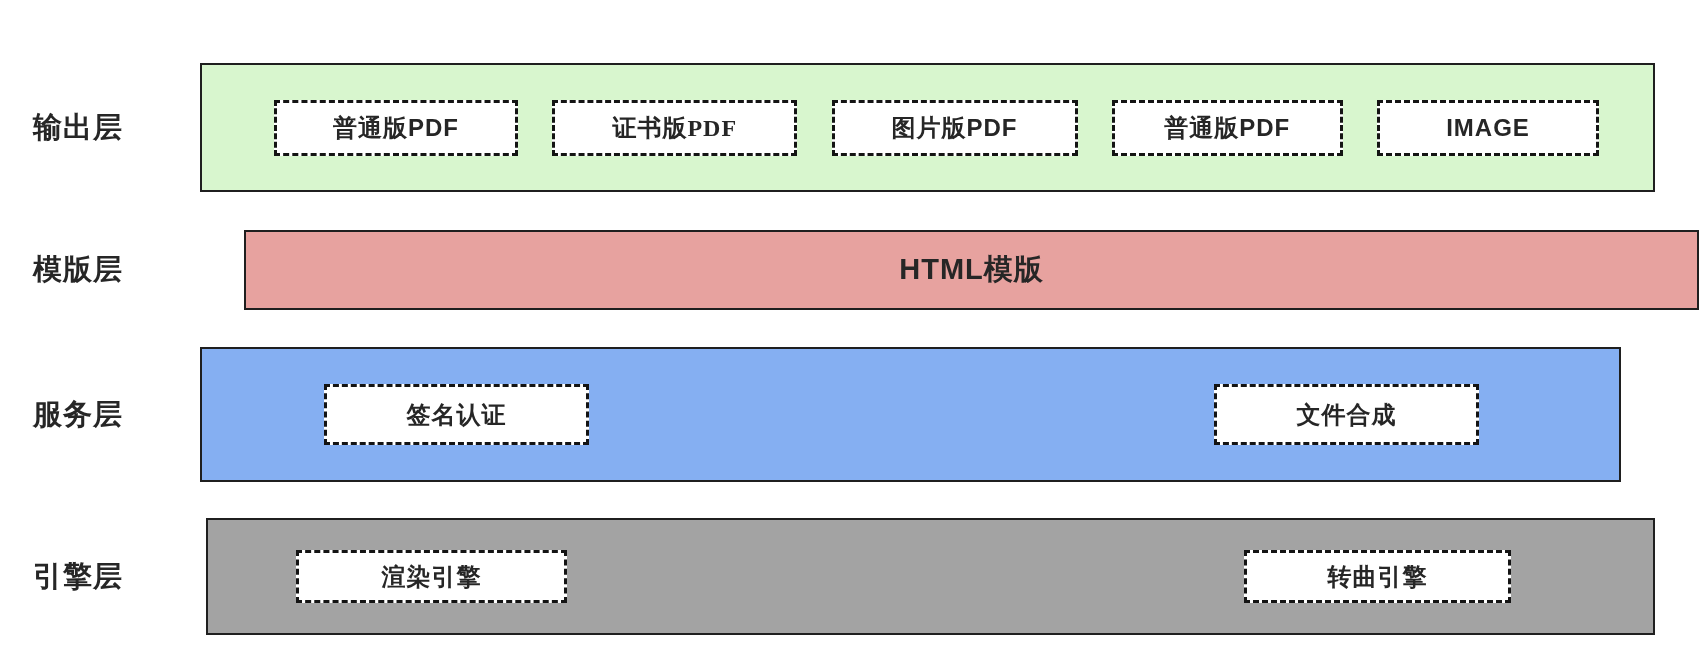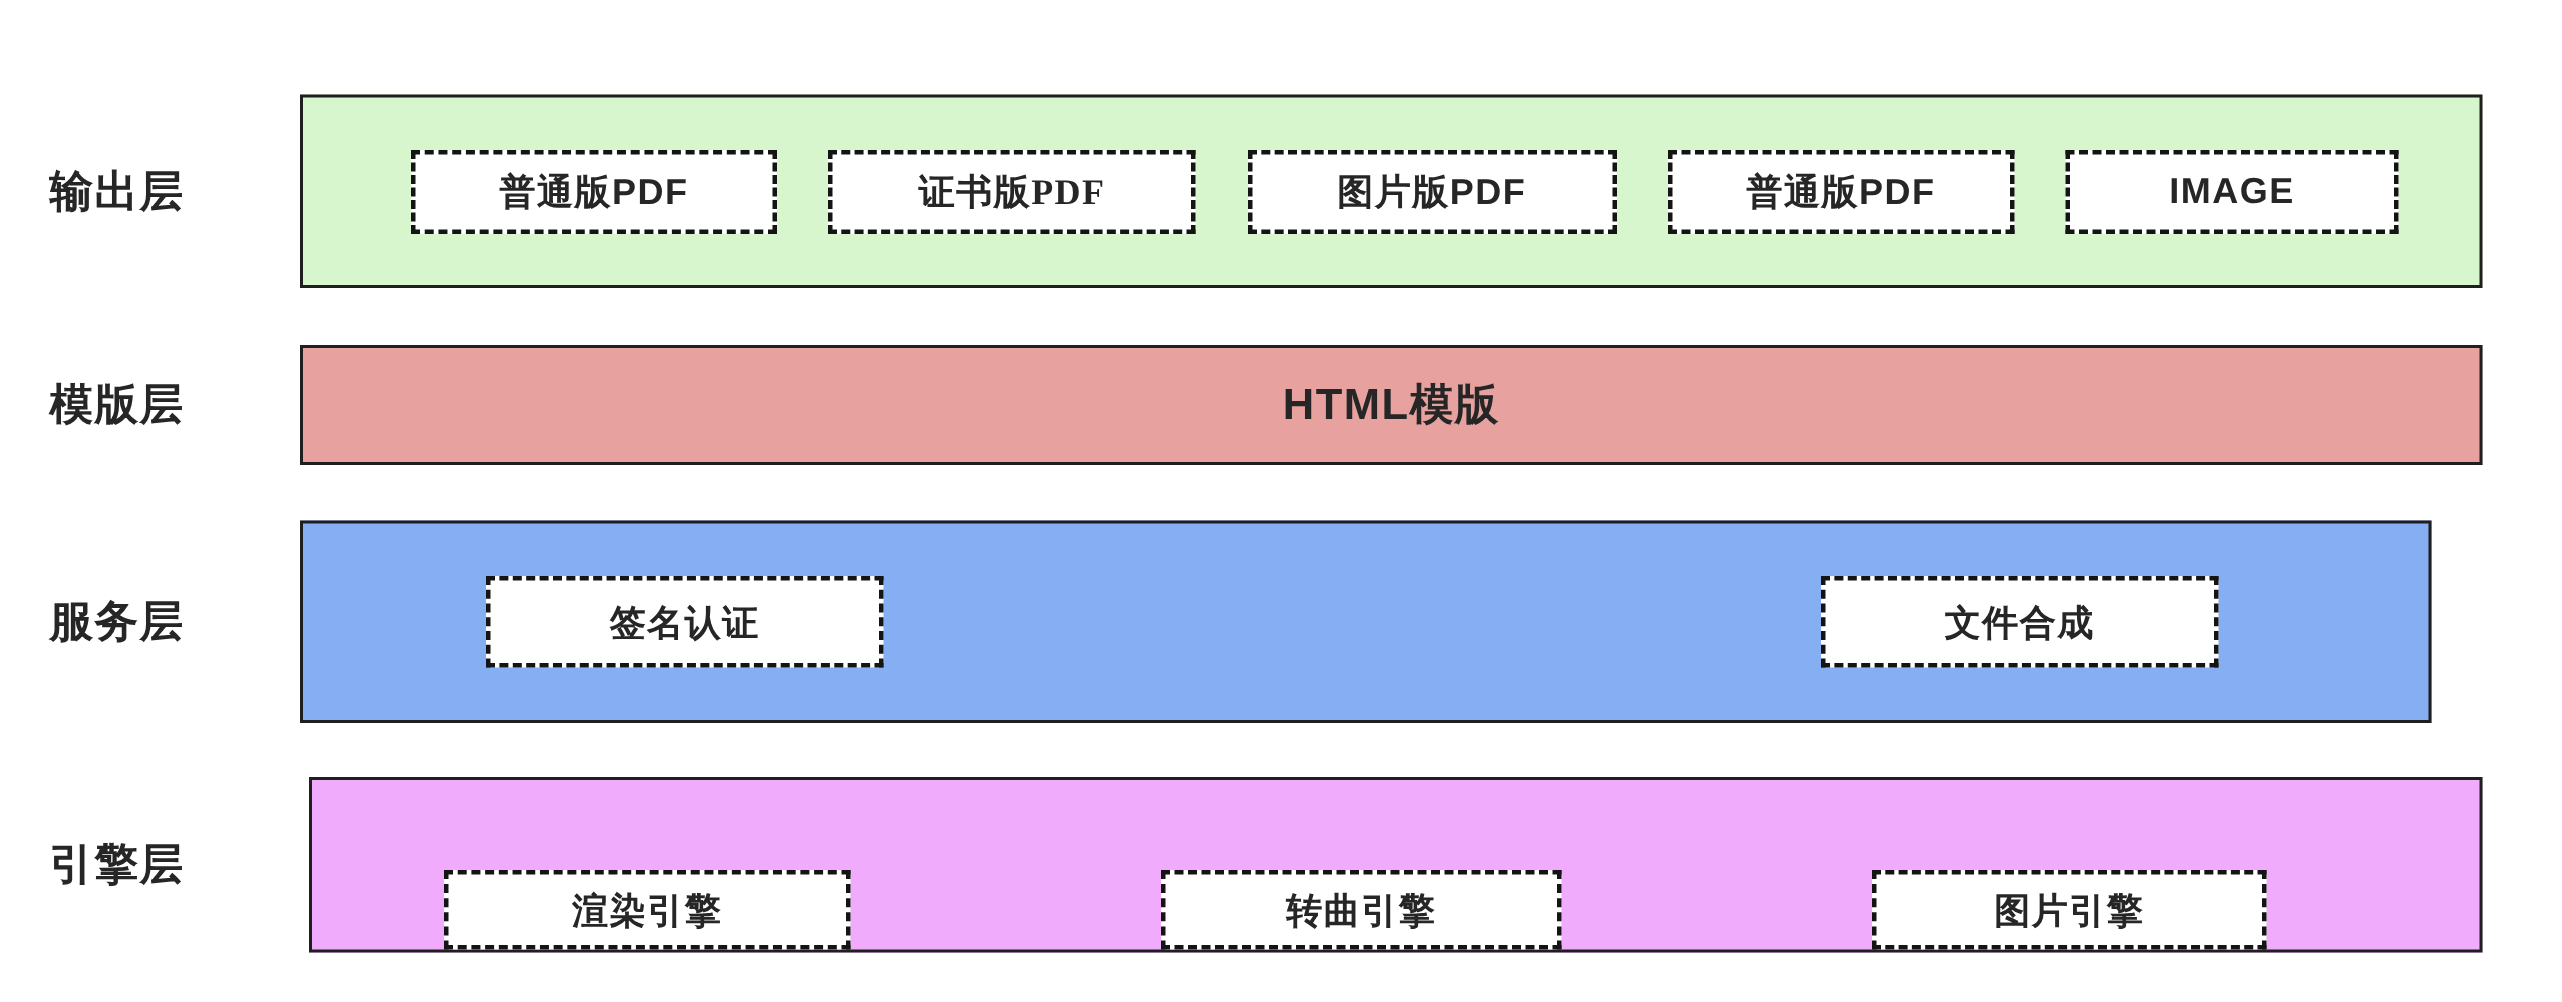--- a/index.html
+++ b/index.html
@@ -105,35 +105,34 @@
       <div class="dash-box">普通版PDF</div>
       <div class="dash-box">证书版PDF</div>
       <div class="dash-box">图片版PDF</div>
       <div class="dash-box">普通版PDF</div>
       <div class="dash-box">IMAGE</div>
     </div>
   </div>
 
   <div class="layer" id="layer-template">
     <div class="layer-label">模版层</div>
-    <div class="band" style="background-color: rgb(231, 162, 159);">
+    <div class="band" style="background-color: rgb(231, 162, 159); margin-left: 44px;">
       <div class="band-text">HTML模版</div>
     </div>
   </div>
 
   <div class="layer" id="layer-service">
     <div class="layer-label">服务层</div>
     <div class="band" style="background-color: rgb(133, 175, 242);">
       <div class="dash-box">签名认证</div>
       <div class="dash-box">文件合成</div>
     </div>
   </div>
 
   <div class="layer" id="layer-engine">
     <div class="layer-label">引擎层</div>
-    <div class="band" style="background-color: #f0abfc; align-items: flex-end;">
+    <div class="band" style="background-color: #a3a3a3;">
       <div class="dash-box">渲染引擎</div>
       <div class="dash-box">转曲引擎</div>
-      <div class="dash-box">图片引擎</div>
     </div>
   </div>
 
 </div>
 
 </body></html>

